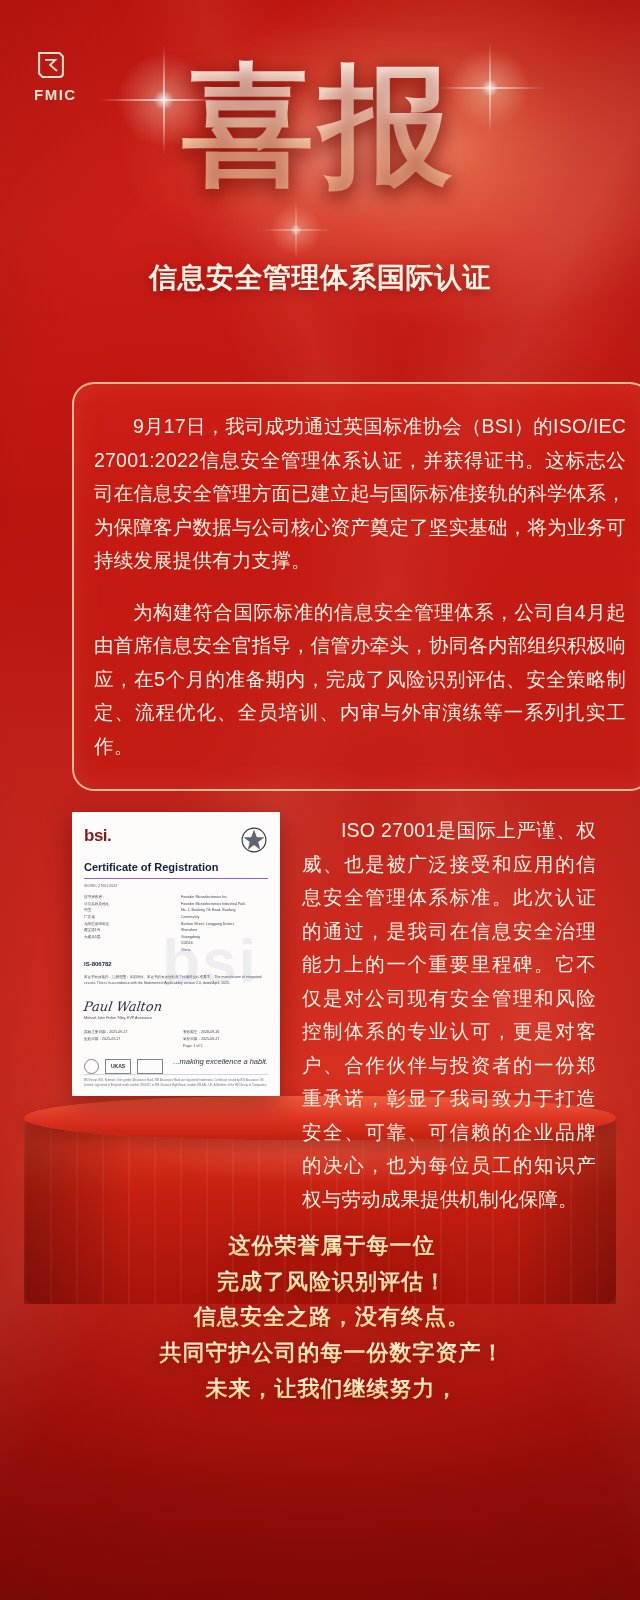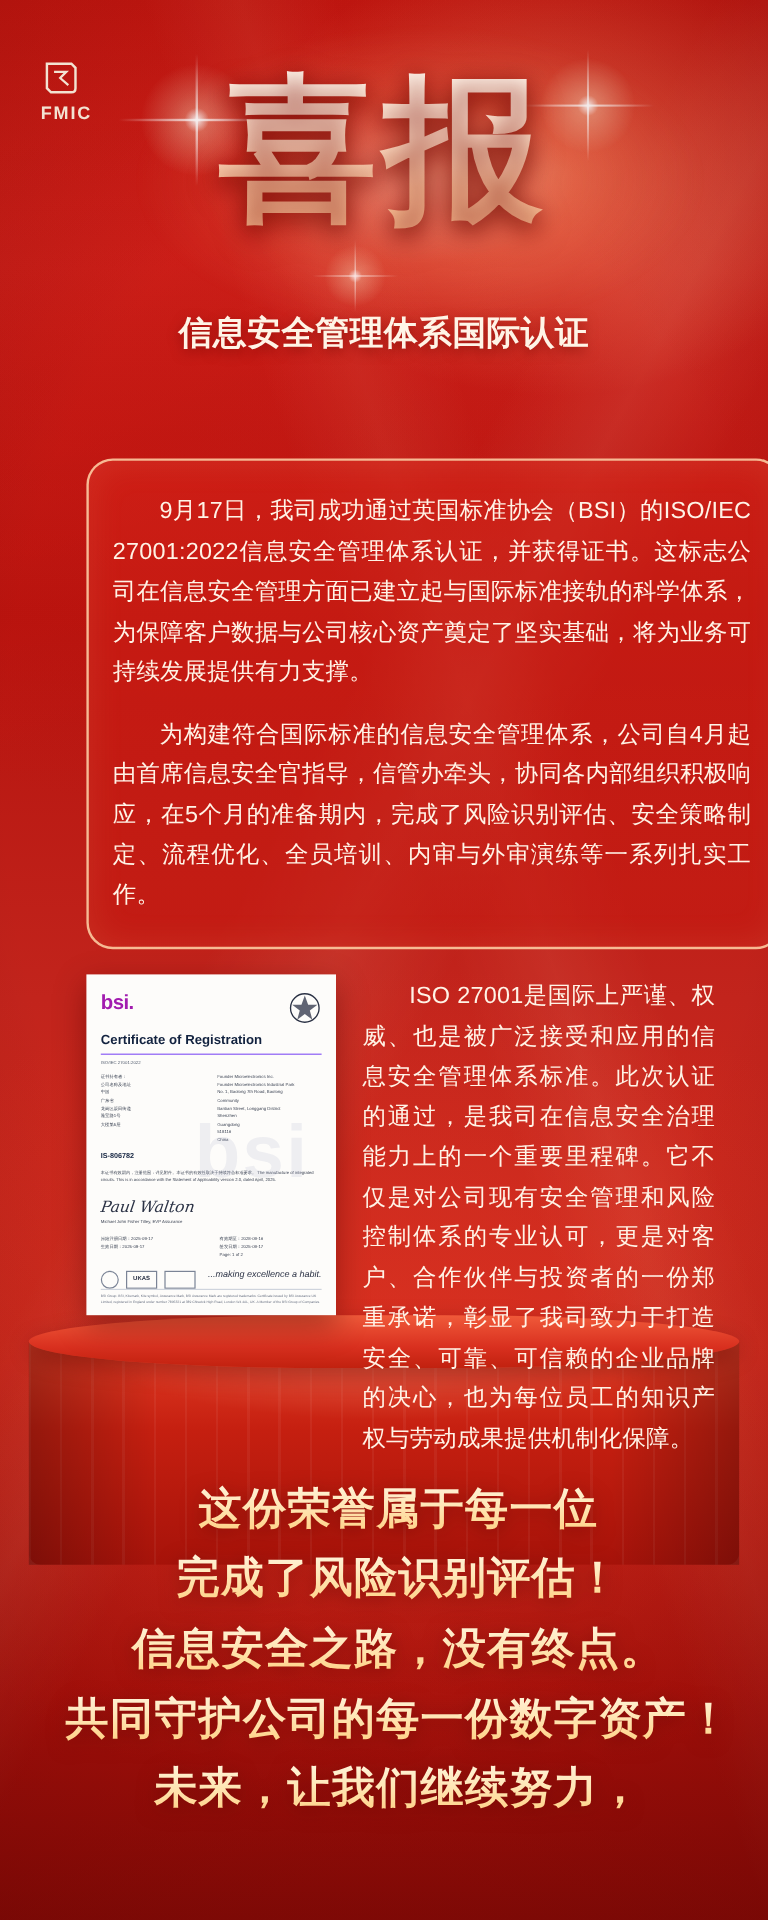--- a/index.html
+++ b/index.html
@@ -168,21 +168,21 @@
     font-size: 62px;
     font-weight: 700;
     color: rgba(160,170,200,0.16);
     letter-spacing: 2px;
     margin-left: 34px;
   }
   .cert-head {
     display: flex; justify-content: space-between; align-items: flex-start;
   }
   .cert-logo {
-    font-size: 17px; font-weight: 700; color: #a21caf; letter-spacing: -0.5px;
+    font-size: 17px; font-weight: 700; color: #7f1d1d; letter-spacing: -0.5px;
   }
   .cert-seal { width: 28px; height: 28px; }
   .cert-title {
     margin-top: 7px;
     font-size: 11px;
     font-weight: 700;
     color: #12223f;
     border-bottom: 1px solid #8b5cf6;
     padding-bottom: 5px;
   }
@@ -303,21 +303,21 @@
   }
 
   
   .slogan {
     position: absolute;
     left: 0; top: 1228px; width: 100%;
     text-align: center;
     z-index: 6;
   }
   .slogan-line {
-    font-size: 36px;
+    font-size: 22px;
     font-weight: 700;
     line-height: 1.62;
     letter-spacing: 1px;
     background: linear-gradient(180deg, #fff8ea 0%, #ffe7b8 45%, #ffc871 100%);
     -webkit-background-clip: text;
     background-clip: text;
     -webkit-text-fill-color: transparent;
     filter: drop-shadow(0 3px 8px rgba(100,8,4,0.6));
     margin-left: 24px;
   }

